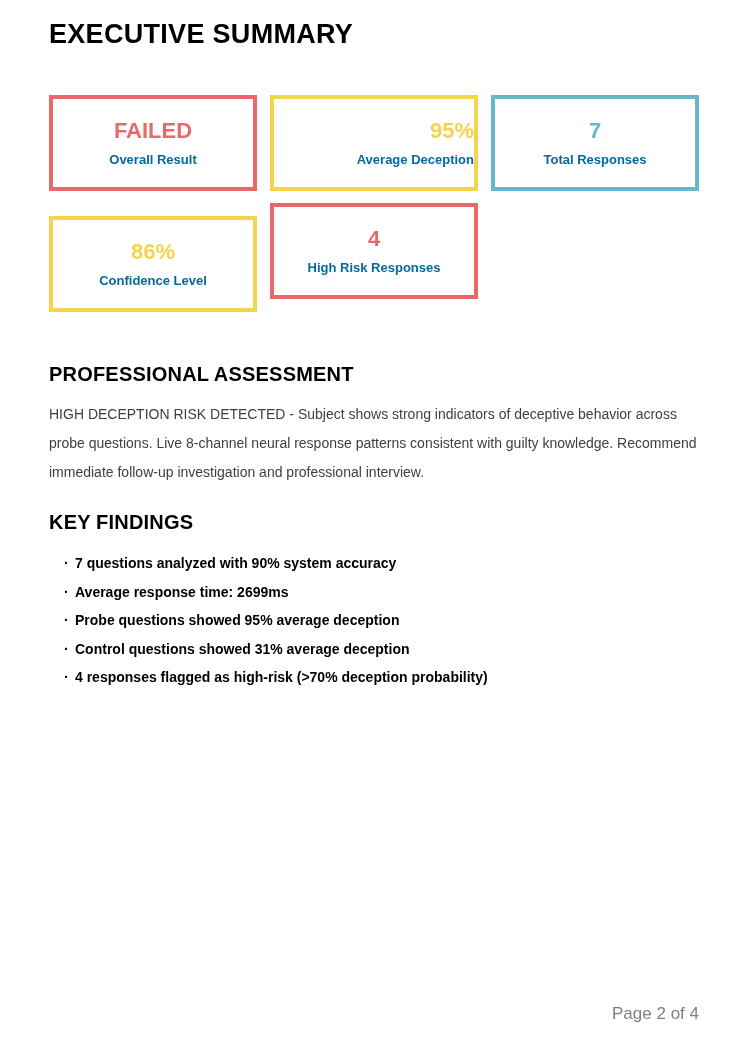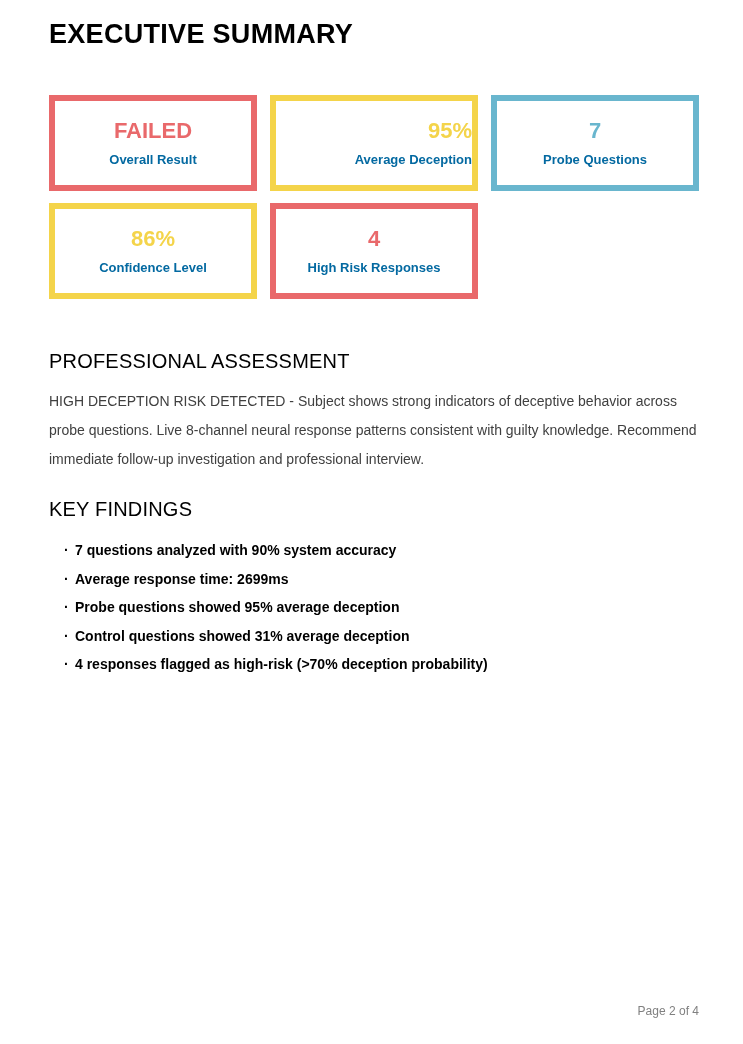--- a/index.html
+++ b/index.html
@@ -29,41 +29,41 @@
   .cards {
     margin-top: 45px;
     display: grid;
     grid-template-columns: repeat(3, 1fr);
     column-gap: 13px;
     row-gap: 12px;
   }
   .card {
     height: 96px;
     background: #fff;
-    border: 6px solid #ef4444;
+    border: 4px solid #ef4444;
     display: flex;
     flex-direction: column;
     align-items: center;
     justify-content: center;
   }
   .card-value {
     font-size: 22px;
     font-weight: 700;
     line-height: 1;
   }
   .card-label {
     margin-top: 11px;
     font-size: 13px;
     font-weight: 700;
     color: #0369a1;
     line-height: 1;
   }
   h2.section-heading {
     font-size: 20px;
-    font-weight: 400;
+    font-weight: 700;
     color: #000;
     letter-spacing: 0.2px;
   }
   .assessment-section { margin-top: 51px; }
   .assessment-body {
     margin-top: 14px;
     font-size: 14px;
     line-height: 29px;
     color: #404040;
     max-width: 650px;
@@ -85,21 +85,21 @@
   .findings-list li::before {
     content: "\00B7";
     position: absolute;
     left: -11px;
     font-weight: 700;
   }
   .footer {
     position: absolute;
     right: 0;
     top: 1004px;
-    font-size: 12px;
+    font-size: 17px;
     color: #808080;
     font-weight: 400;
   }
 </style>
 </head>
 <body>
 
 <div class="page">
 
   <h1 class="page-title">EXECUTIVE SUMMARY</h1>
@@ -108,23 +108,23 @@
       <div class="card" style="border-color: rgb(233, 105, 107);">
         <div class="card-value" style="color: rgb(233, 105, 107);">FAILED</div>
         <div class="card-label">Overall Result</div>
       </div>
       <div class="card" style="border-color: rgb(244, 212, 74); align-items: flex-end;">
         <div class="card-value" style="color: rgb(244, 212, 74);">95%</div>
         <div class="card-label">Average Deception</div>
       </div>
       <div class="card" style="border-color: rgb(105, 182, 206);">
         <div class="card-value" style="color: rgb(105, 182, 206);">7</div>
-        <div class="card-label">Probe Questions</div>
+        <div class="card-label">Total Responses</div>
       </div>
-      <div class="card" style="border-color: rgb(244, 212, 74);">
+      <div class="card" style="border-color: rgb(244, 212, 74); margin-top: 13px;">
         <div class="card-value" style="color: rgb(244, 212, 74);">86%</div>
         <div class="card-label">Confidence Level</div>
       </div>
       <div class="card" style="border-color: rgb(233, 105, 107);">
         <div class="card-value" style="color: rgb(233, 105, 107);">4</div>
         <div class="card-label">High Risk Responses</div>
       </div>
     </div>
 
   <section class="assessment-section">

